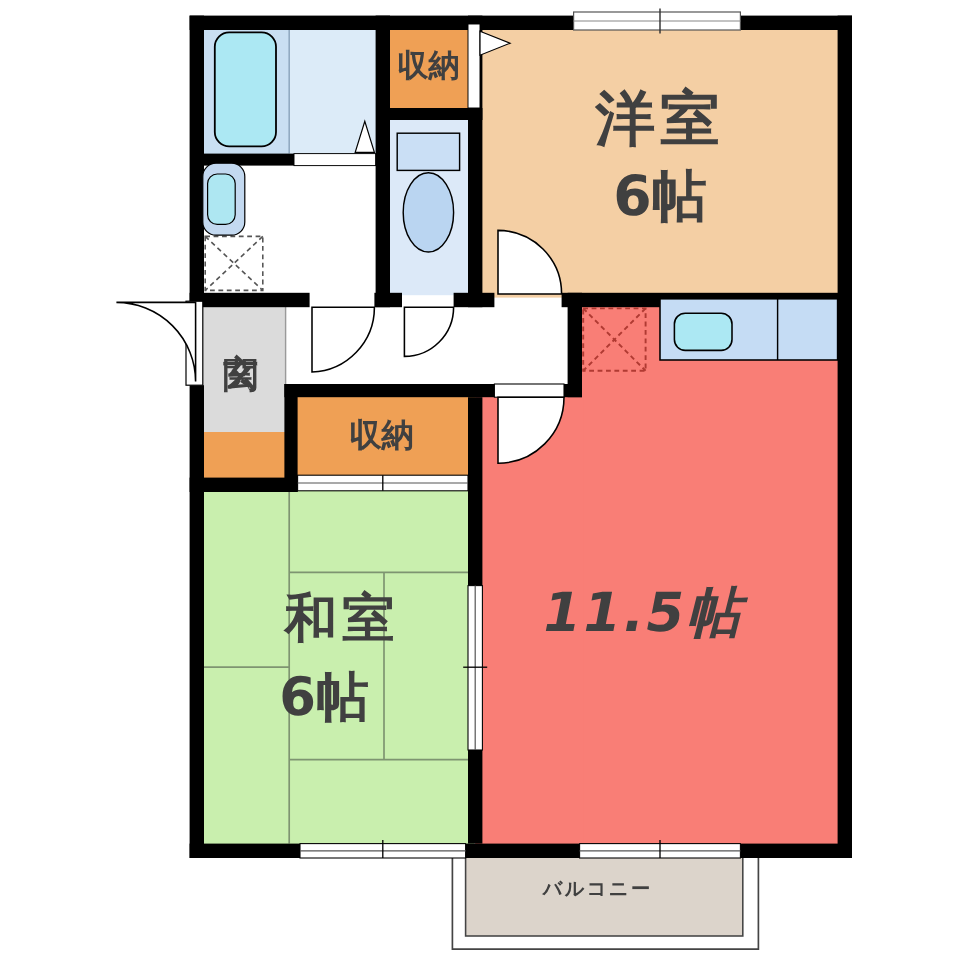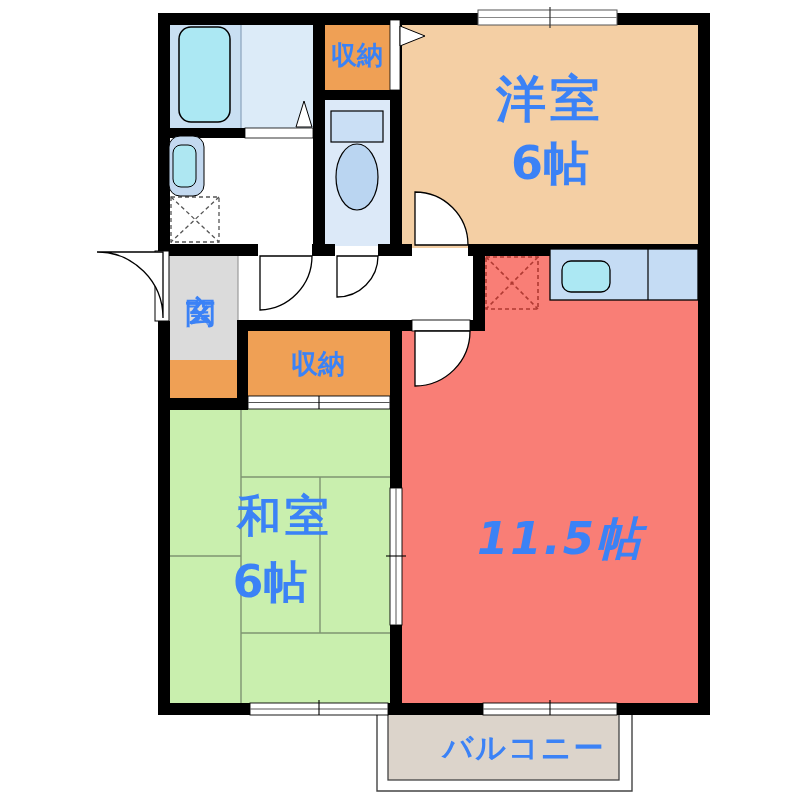--- a/index.html
+++ b/index.html
@@ -1,31 +1,31 @@
 <!DOCTYPE html>
 <html><head>
 <meta charset="utf-8">
 <style>
   html,body{margin:0;padding:0;background:#fff;}
   #canvas{
     position:relative;width:800px;height:800px;background:#ffffff;overflow:hidden;
     font-family:"DejaVu Sans","Liberation Sans",sans-serif;
   }
   #plan-svg{position:absolute;left:0;top:0;}
-  .lbl{position:absolute;color:#3b82f6;font-weight:bold;text-align:center;line-height:1;white-space:nowrap;}
+  .lbl{position:absolute;color:#404040;font-weight:bold;text-align:center;line-height:1;white-space:nowrap;}
   .lbl-western{left:430px;top:74px;width:240px;font-size:50px;letter-spacing:4px;}
   .lbl-western-size{left:430px;top:140px;width:240px;font-size:46px;}
   .lbl-ldk{left:420px;top:420px;width:280px;font-size:52px;font-style:italic;letter-spacing:16px;}
-  .lbl-ldk-size{left:420px;top:488px;width:280px;font-size:45px;font-style:italic;letter-spacing:2px;margin-top:28px;}
+  .lbl-ldk-size{left:396px;top:488px;width:280px;font-size:45px;font-style:italic;letter-spacing:2px;}
   .lbl-japanese{left:165px;top:494px;width:240px;font-size:44px;letter-spacing:4px;}
   .lbl-japanese-size{left:150px;top:560px;width:240px;font-size:44px;}
   .lbl-closet-top{left:317px;top:42px;width:80px;font-size:26px;}
   .lbl-closet-ja{left:278px;top:350px;width:80px;font-size:27px;}
   .lbl-entrance{left:186px;top:270px;font-size:29px;writing-mode:vertical-rl;text-orientation:upright;letter-spacing:6px;}
-  .lbl-balcony{left:424px;top:733px;width:200px;font-size:30px;letter-spacing:2px;}
+  .lbl-balcony{left:398px;top:733px;width:200px;font-size:16px;letter-spacing:2px;}
 </style>
 </head>
 <body>
 
 <div id="canvas">
 
 <svg id="plan-svg" width="800" height="800" viewBox="0 0 800 800">
 
   <rect x="168" y="16" width="78" height="116" fill="#C9DFF2"></rect>
   <rect x="241" y="16" width="74" height="116" fill="#DCEBF8"></rect>

